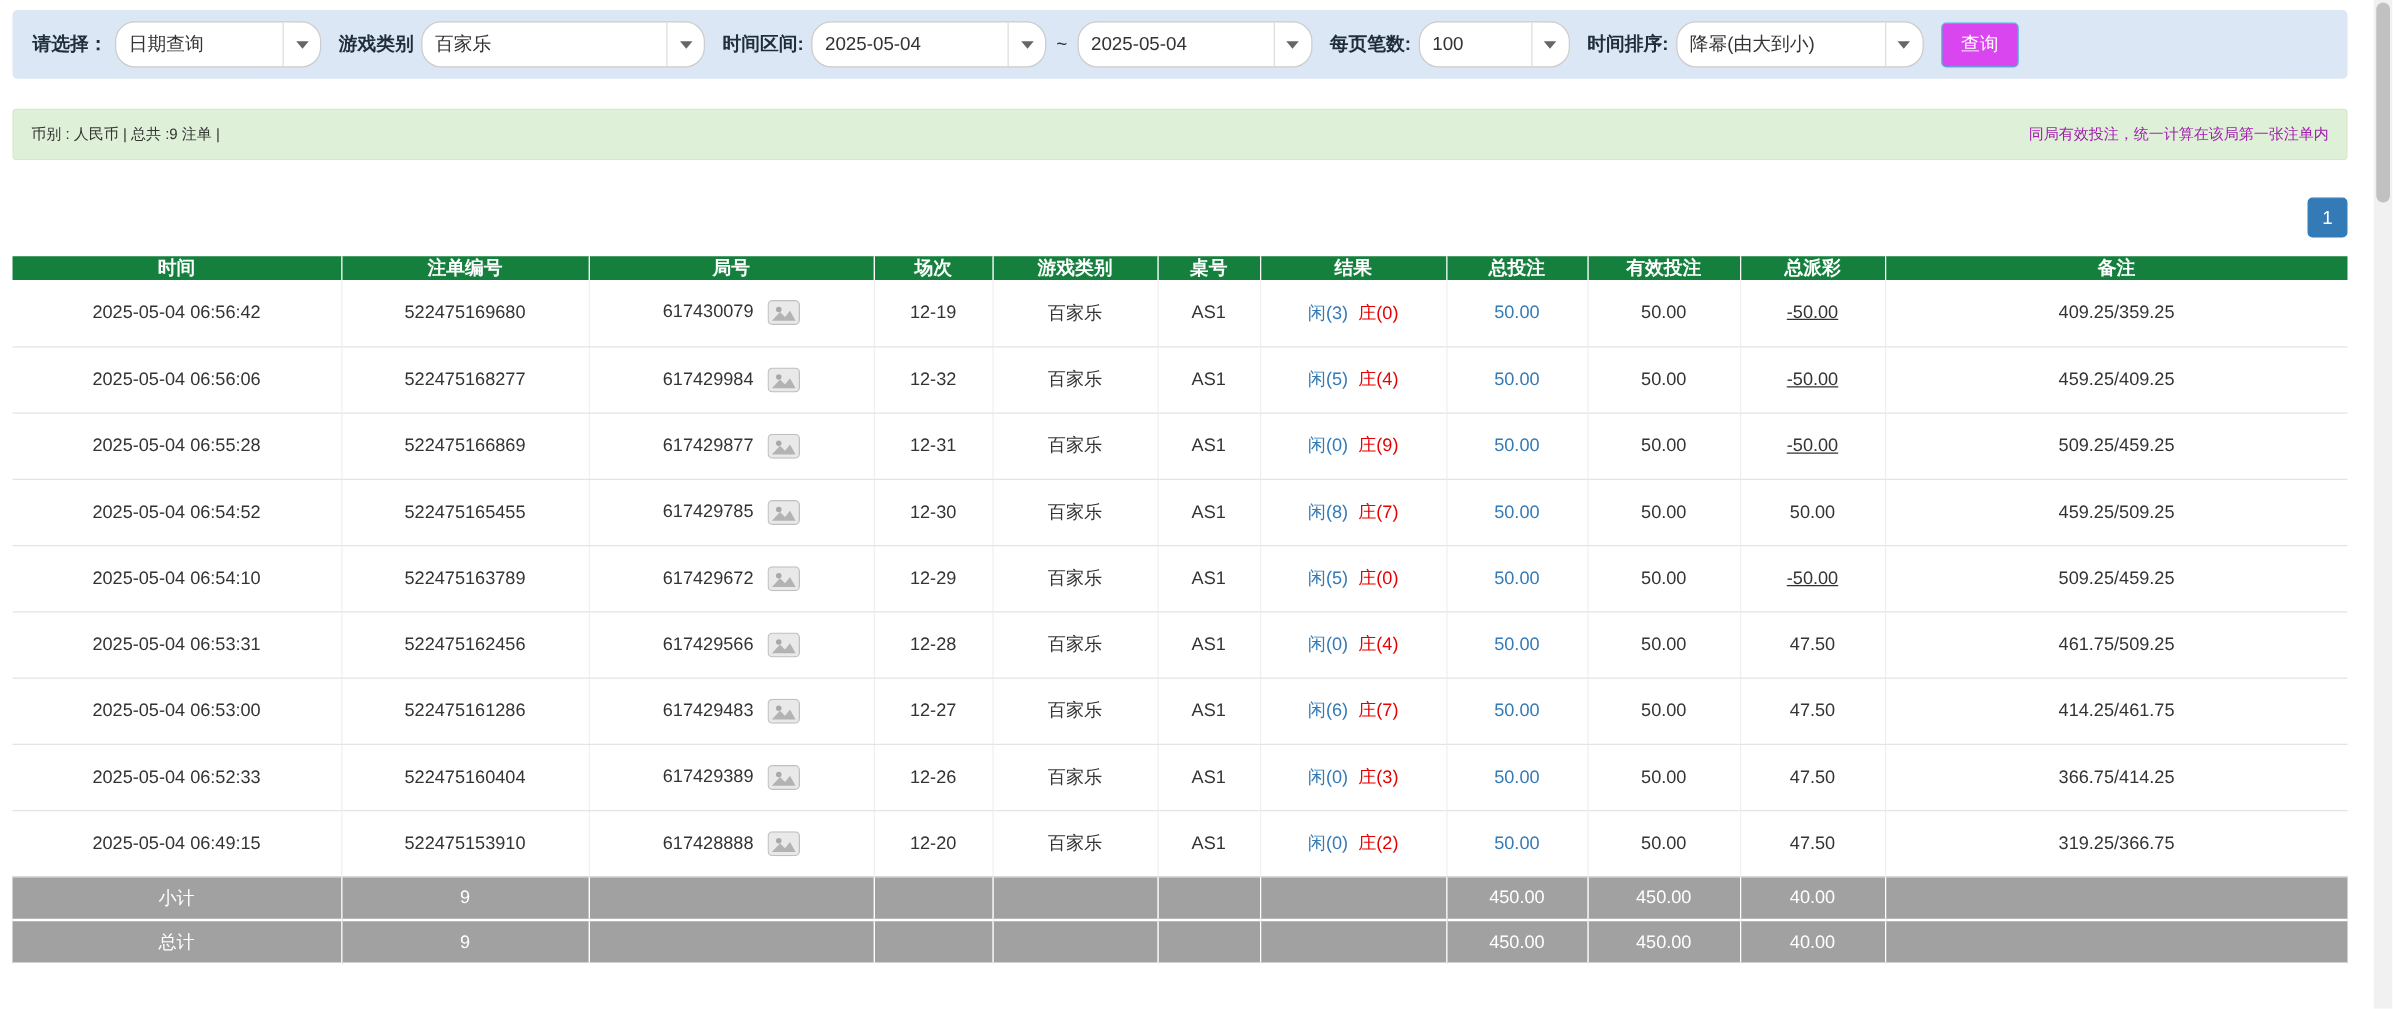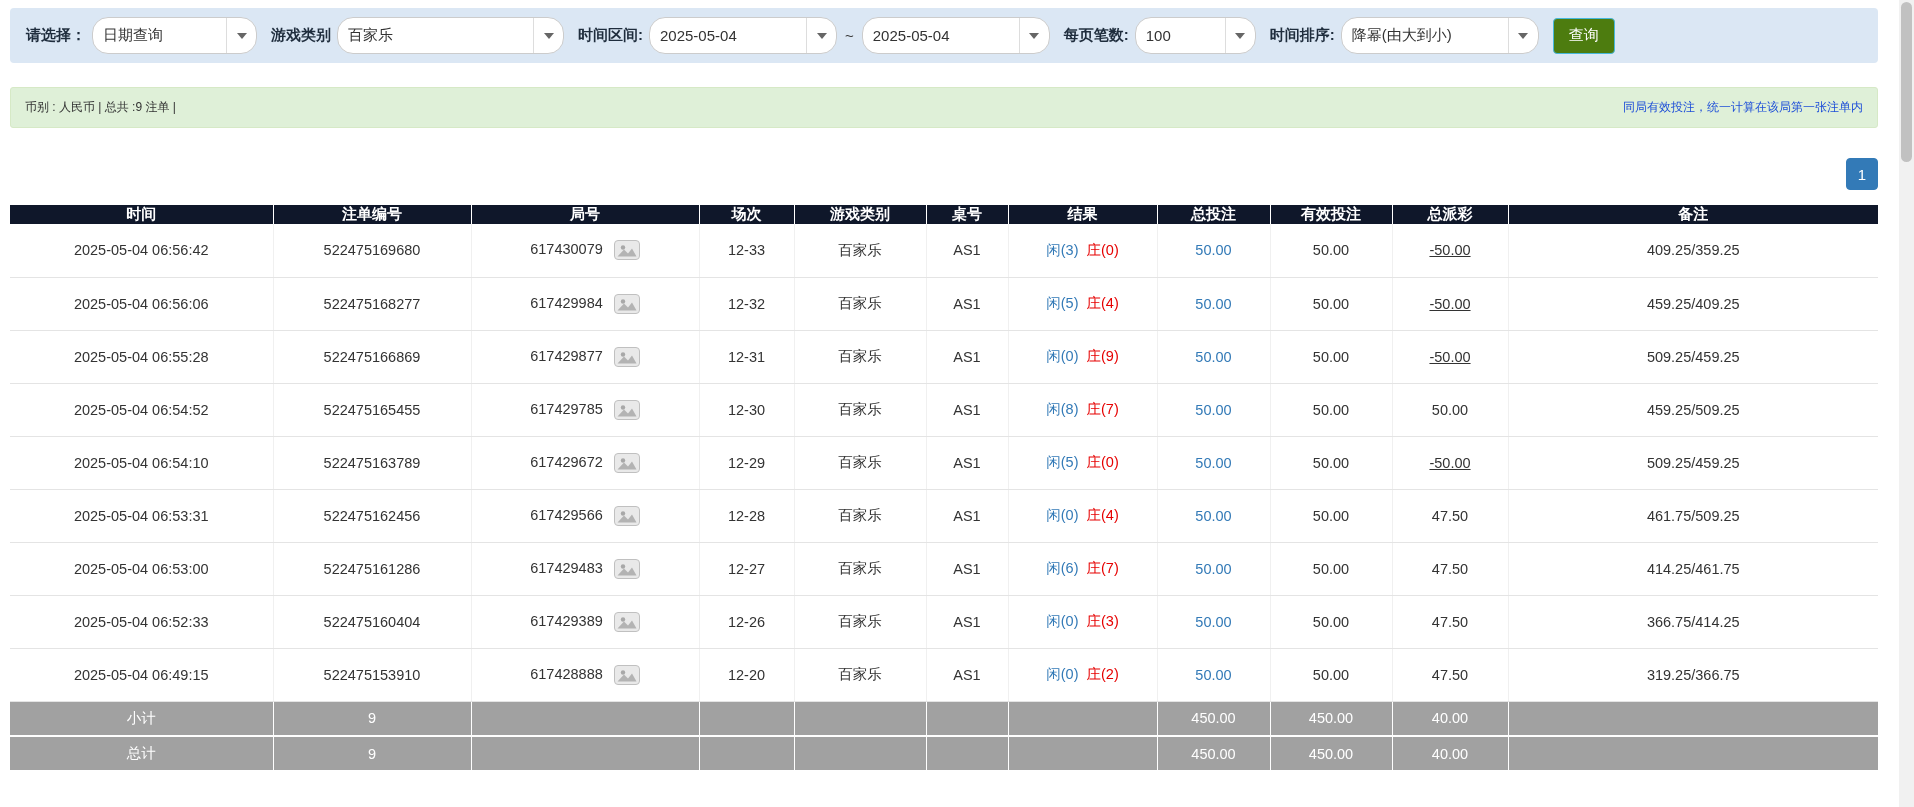--- a/index.html
+++ b/index.html
@@ -56,21 +56,21 @@
     border-right: 5px solid transparent;
     border-top: 6px solid #666;
   }
   .w-query { width: 165px; }
   .w-game  { width: 227px; }
   .w-date  { width: 188px; }
   .w-size  { width: 121px; }
   .w-sort  { width: 198px; }
   .tilde { margin: 0 8px; font-size: 15px; color: #333; }
   .btn-query {
-    background: #4d7c0f;
+    background: #d946ef;
     border: 1px solid #46b8da;
     color: #fff;
     font-size: 15px;
     border-radius: 4px;
     height: 36px;
     padding: 0 15px;
     margin-left: 14px;
     cursor: pointer;
     font-family: inherit;
   }
@@ -82,21 +82,21 @@
     background: #dff0d8;
     border: 1px solid #d6e9c6;
     border-radius: 3px;
     display: flex;
     align-items: center;
     justify-content: space-between;
     padding: 0 14px;
     font-size: 12px;
   }
   .summary-left { color: #333; }
-  .summary-right { color: #1d4ed8; }
+  .summary-right { color: #a21caf; }
 
   
   .pagination { margin-top: 30px; display: flex; justify-content: flex-end; }
   .page-btn {
     min-width: 32px; height: 32px;
     background: #337ab7;
     border: 1px solid #337ab7;
     color: #fff;
     font-size: 15px;
     border-radius: 4px;
@@ -106,21 +106,21 @@
   }
 
   
   .data-table {
     margin-top: 15px;
     width: 100%;
     border-collapse: collapse;
     table-layout: fixed;
   }
   .data-table thead th {
-    background: #0f172a;
+    background: #15803d;
     color: #fff;
     font-size: 15px;
     font-weight: bold;
     height: 16px;
     text-align: center;
     border-right: 1px solid #fff;
   }
   .data-table thead th:last-child { border-right: none; }
   .data-table tbody td {
     height: 53px;
@@ -277,21 +277,21 @@
     <td>
       <span>617430079</span>
       <button class="img-btn" type="button">
         <svg width="26" height="20" viewBox="0 0 26 20" aria-hidden="true">
           <rect x="0.5" y="0.5" width="25" height="19" rx="3.5" fill="#e9e9e9" stroke="#c0c0c0"></rect>
           <circle cx="9" cy="7.5" r="2.2" fill="#a8a8a8"></circle>
           <path d="M3.5 16.5 L10 9.5 L14 13.5 L18 8.5 L22.5 16.5 Z" fill="#b3b3b3"></path>
         </svg>
       </button>
     </td>
-    <td>12-33</td>
+    <td>12-19</td>
     <td>百家乐</td>
     <td>AS1</td>
     <td>
       <span class="player">闲(3)</span>
       <span class="banker">庄(0)</span>
     </td>
     <td>
       <a class="bet-link">50.00</a>
     </td>
     <td>50.00</td>

